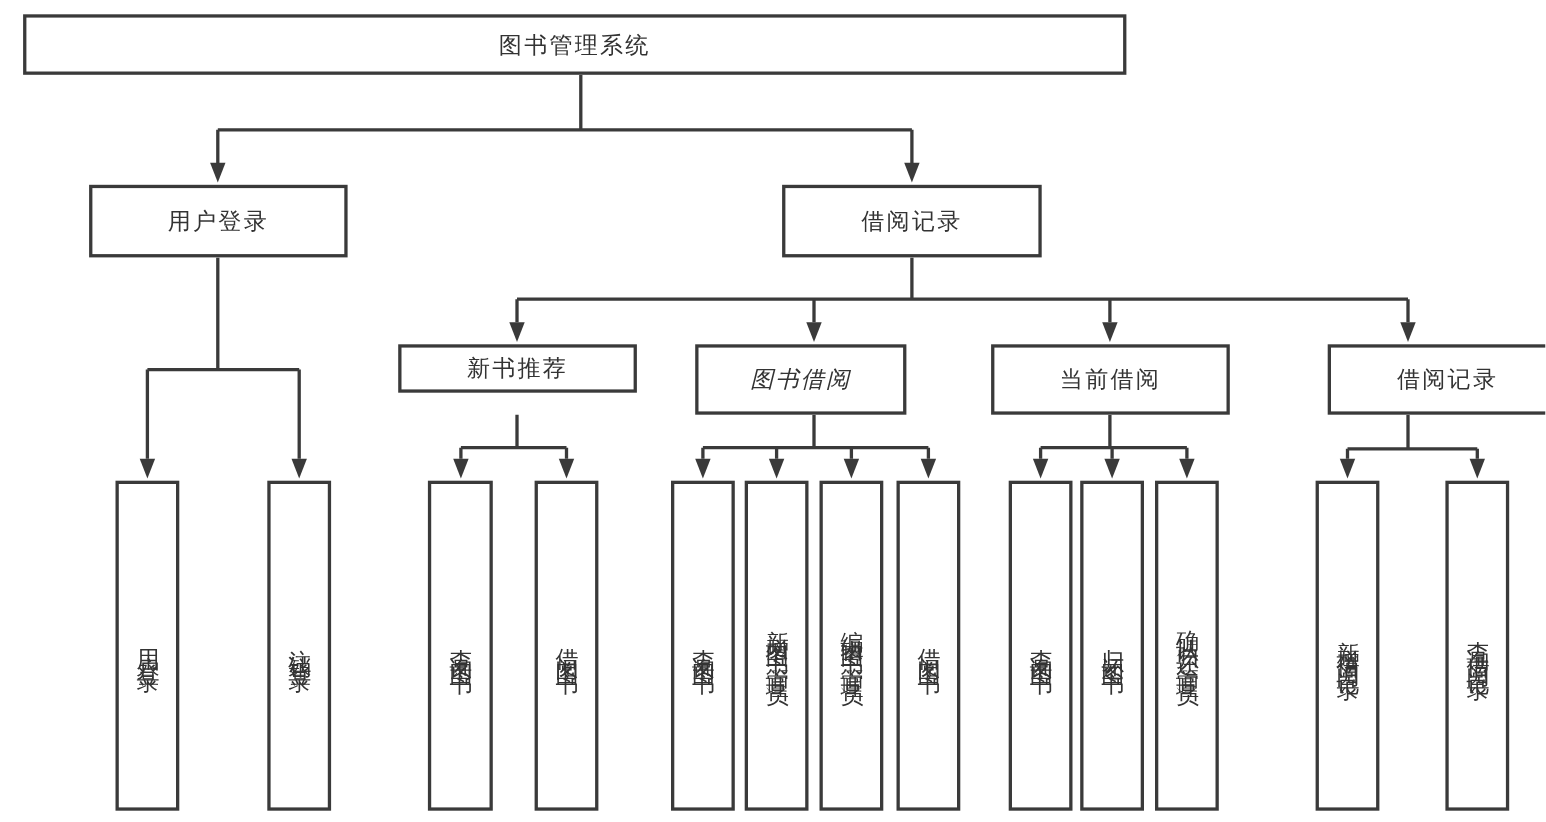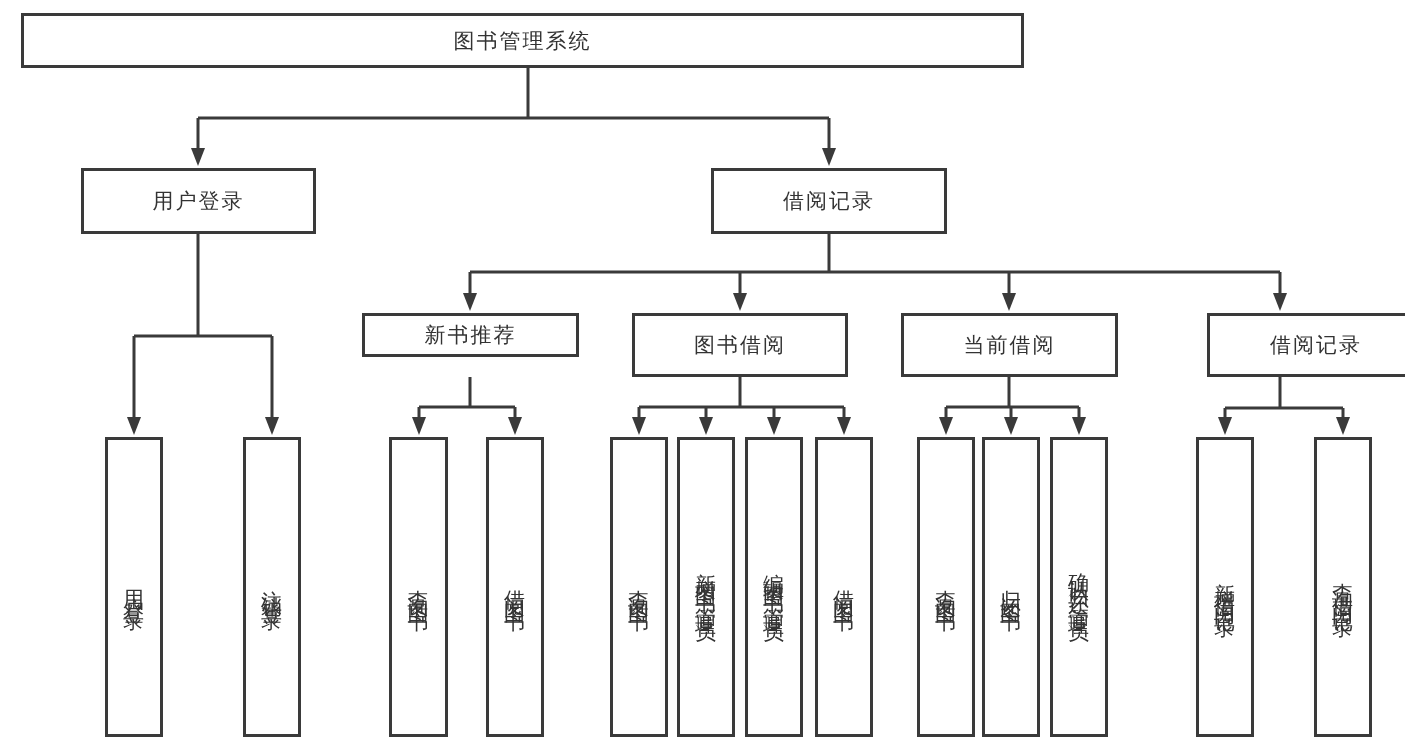--- a/index.html
+++ b/index.html
@@ -94,21 +94,21 @@
   <div class="box" style="left:81px;top:168px;width:235px;height:66px;">
     <span class="lbl">用户登录</span>
   </div>
   <div class="box" style="left:711px;top:168px;width:236px;height:66px;">
     <span class="lbl">借阅记录</span>
   </div>
 
   <div class="box" style="left:362px;top:313px;width:217px;height:44px;">
     <span class="lbl">新书推荐</span>
   </div>
-  <div class="box" style="left:632px;top:313px;width:216px;height:64px;">
+  <div class="box" style="left:632px;top:313px;width:192px;height:64px;font-style:italic;">
     <span class="lbl">图书借阅</span>
   </div>
   <div class="box" style="left:901px;top:313px;width:217px;height:64px;">
     <span class="lbl">当前借阅</span>
   </div>
   <div class="box" style="left:1207px;top:313px;width:218px;height:64px;">
     <span class="lbl">借阅记录</span>
   </div>
 
   <div class="box" style="left:105px;top:437px;width:58px;height:300px;">

